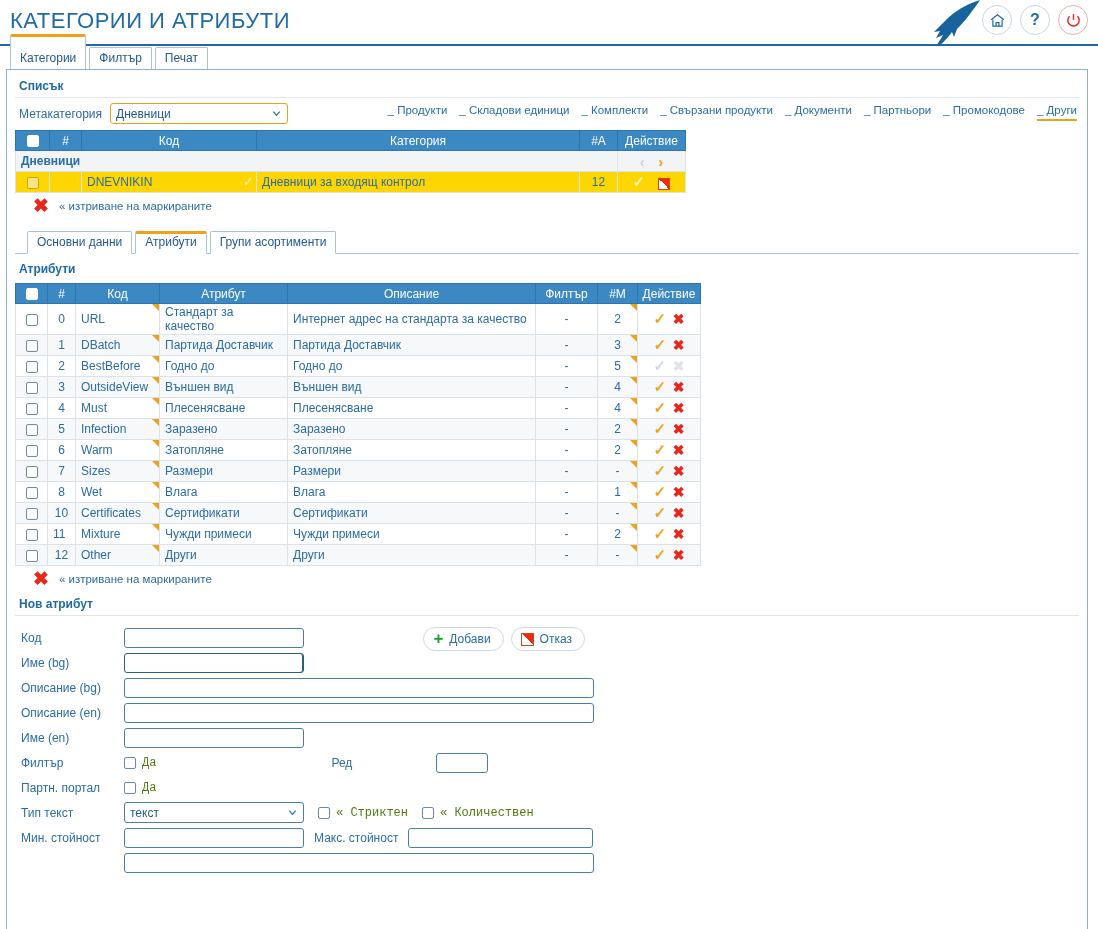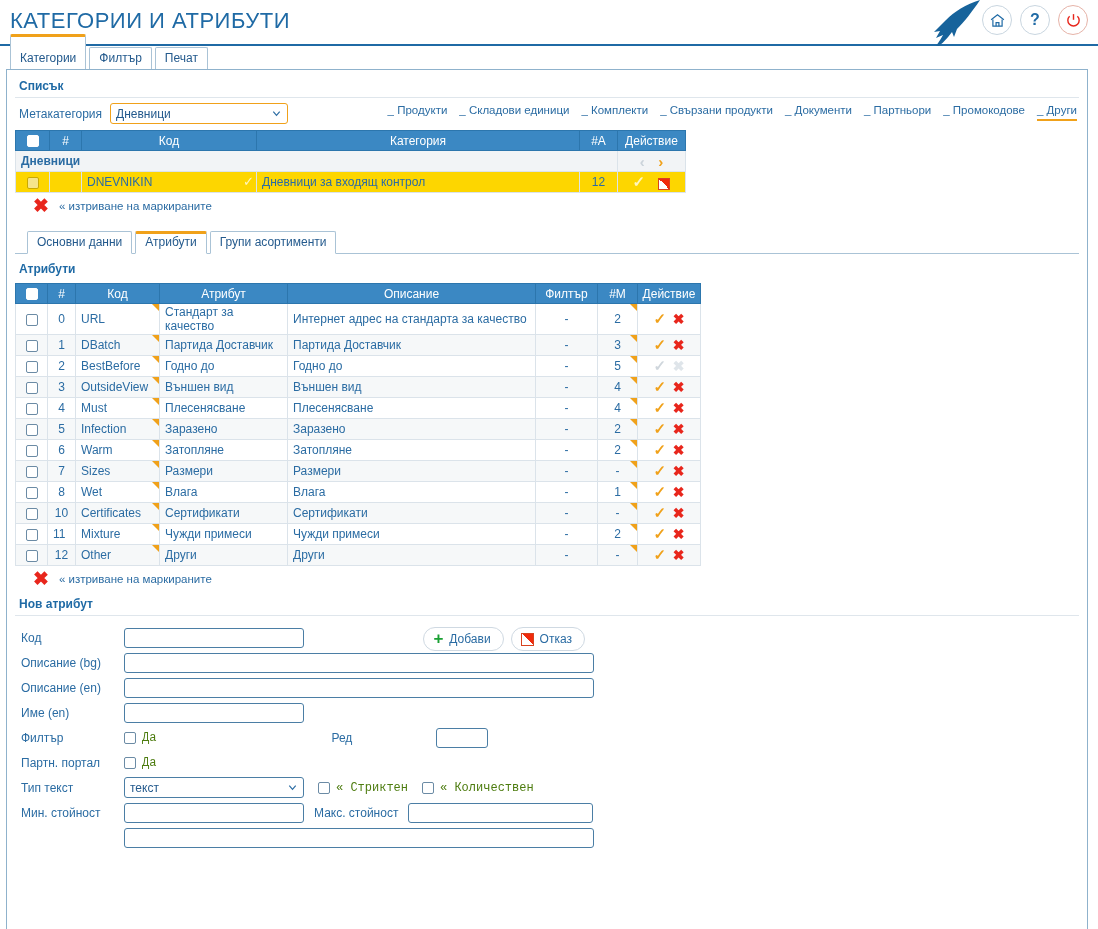--- a/index.html
+++ b/index.html
@@ -586,20 +586,24 @@
         <span class="tri"></span>
         <span>Отказ</span>
       </div>
     </div>
 
     <div class="frow">
       <span class="flabel">Код</span>
       <input class="finput w180" value="" style="">
     </div>
 
+    <div class="frow">
+      <span class="flabel">Име (bg)</span>
+      <input class="finput w180 strong" value="" style="">
+    </div>
 
     <div class="frow">
       <span class="flabel">Описание (bg)</span>
       <input class="finput w470" value="" style="">
     </div>
 
     <div class="frow">
       <span class="flabel">Описание (en)</span>
       <input class="finput w470" value="" style="">
     </div>

